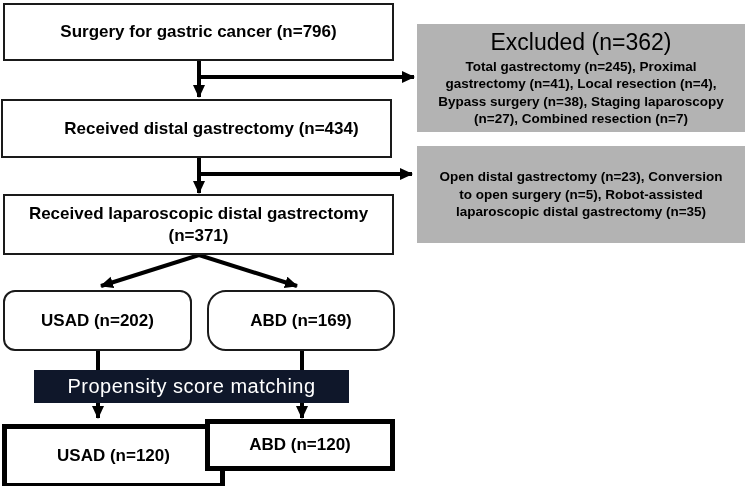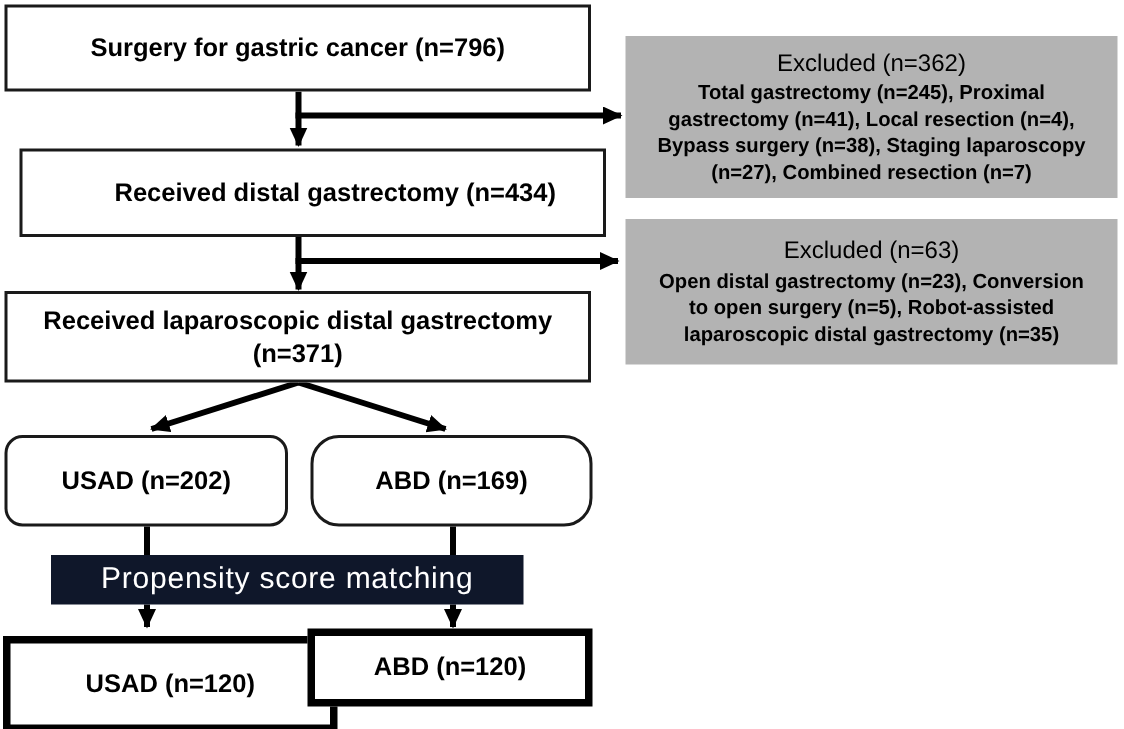--- a/index.html
+++ b/index.html
@@ -65,33 +65,33 @@
     color: #000000;
     z-index: 2;
     display: flex;
     flex-direction: column;
     align-items: center;
     justify-content: center;
     text-align: center;
     padding: 3px 6px;
   }
   .gray-box .g-title {
-    font-size: 16px;
+    font-size: 23px;
     font-weight: 400;
     line-height: 1.3;
   }
   .gray-box .g-body {
     font-size: 13.5px;
     font-weight: bold;
     line-height: 1.3;
     white-space: pre-line;
   }
   
   #box-surgery        { left: 3px;   top: 3px;   width: 391px; height: 58px; }
-  #box-distal         { left: 13px;   top: 99px;  width: 391px; height: 59px; padding-left: 30px; }
+  #box-distal         { left: 1px;   top: 99px;  width: 391px; height: 59px; padding-left: 30px; }
   #box-lap            { left: 3px;   top: 194px; width: 391px; height: 61px; }
   #box-usad-pre       { left: 3px;   top: 290px; width: 189px; height: 61px; border-radius: 12px; }
   #box-abd-pre        { left: 207px; top: 290px; width: 188px; height: 61px; border-radius: 19px; }
   #psm                { left: 34px;  top: 370px; width: 315px; height: 33px; }
   #box-usad-matched   { left: 2px;   top: 424px; width: 223px; height: 64px; }
   #box-abd-matched    { left: 205px; top: 419px; width: 190px; height: 52px; }
   #excluded-1         { left: 417px; top: 24px;  width: 328px; height: 108px; }
   #excluded-2         { left: 417px; top: 146px; width: 328px; height: 97px; }
 </style>
 </head>
@@ -162,19 +162,18 @@
 
   <div id="excluded-1" class="gray-box">
     <div class="g-title">Excluded (n=362)</div>
     <div class="g-body">Total gastrectomy (n=245), Proximal
 gastrectomy (n=41), Local resection (n=4),
 Bypass surgery (n=38), Staging laparoscopy
 (n=27), Combined resection (n=7)</div>
   </div>
 
   <div id="excluded-2" class="gray-box">
-    <div class="g-title">Excluded (n=63)</div>
     <div class="g-body">Open distal gastrectomy (n=23), Conversion
 to open surgery (n=5), Robot-assisted
 laparoscopic distal gastrectomy (n=35)</div>
   </div>
 
 </div>
 
 </body></html>

